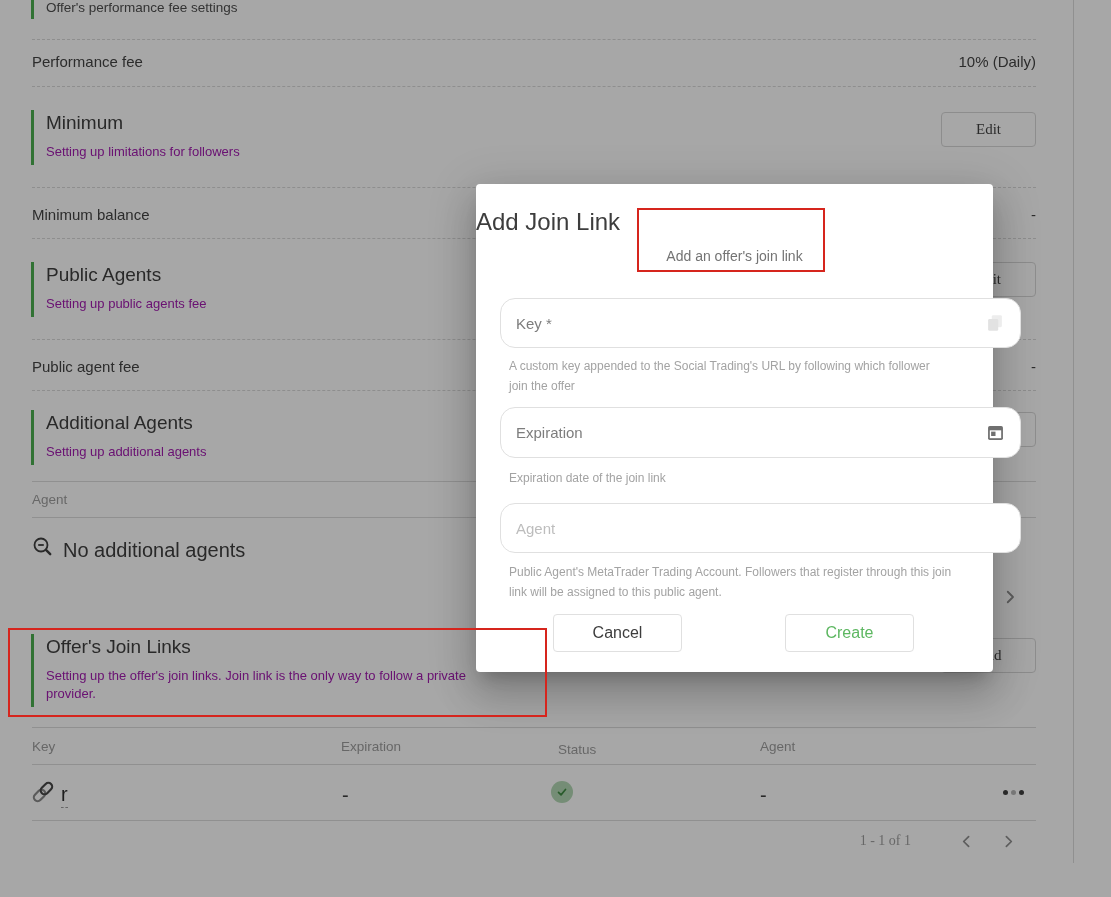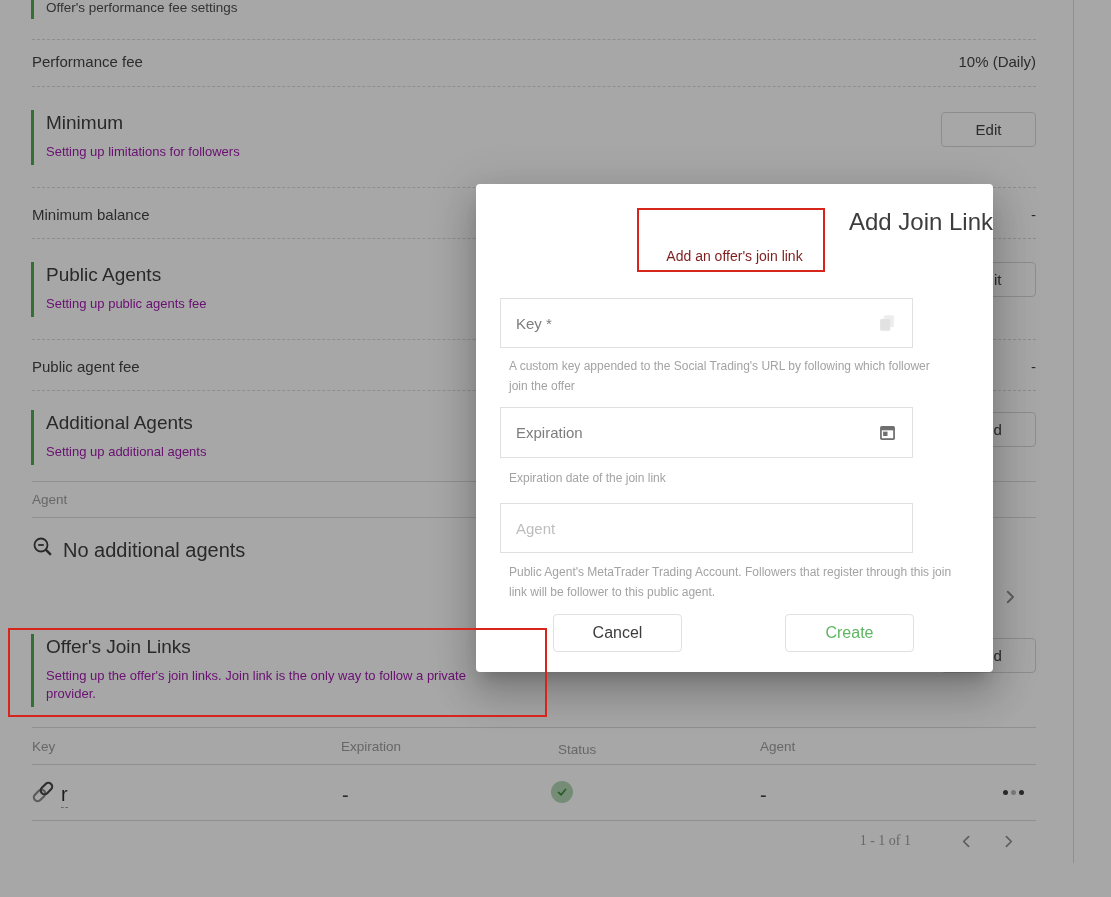--- a/index.html
+++ b/index.html
@@ -15,47 +15,47 @@
   .kvrow{position:absolute;left:32px;width:1004px;display:flex;justify-content:space-between;
          font-size:15px;color:#444;}
   .sec{position:absolute;border-left:3px solid #4caf50;padding:2px 0 4px 12px;}
   .sec .t{font-size:19px;color:#3f3f3f;}
   .sec .s{font-size:13px;color:#a21caf;margin-top:9px;line-height:18px;}
   .sec-partial{position:absolute;border-left:3px solid #4caf50;padding:0 0 4px 12px;}
   .sec-partial .s{font-size:13.5px;color:#4f4f4f;}
 
   .btn{position:absolute;width:95px;height:35px;background:#fff;border:1px solid #d8d8d8;
        border-radius:4px;font-size:15px;color:#424242;display:flex;align-items:center;
-       justify-content:center;font-family:Liberation Sans, sans-serif;cursor:pointer;}
+       justify-content:center;font-family:Liberation Serif, serif;cursor:pointer;}
 
   .th{position:absolute;font-size:13.5px;color:#9e9e9e;}
   .cell{position:absolute;font-size:20px;color:#3f3f3f;}
   .keylink{color:#2f2f2f;border-bottom:1px dashed #9e9e9e;padding-bottom:2px;cursor:pointer;}
 
   .check-badge{position:absolute;width:22px;height:22px;border-radius:50%;background:#b3d8b4;
                display:flex;align-items:center;justify-content:center;}
   .dots{position:absolute;display:flex;gap:3px;align-items:center;cursor:pointer;}
   .dots i{width:5px;height:5px;border-radius:50%;display:block;}
   .pag-range{position:absolute;font-size:14px;color:#9e9e9e;}
   .chev{position:absolute;width:24px;height:24px;display:flex;align-items:center;
         justify-content:center;cursor:pointer;}
 
   
   .overlay{position:absolute;inset:0;background:rgba(0,0,0,0.345);z-index:10;}
 
   
   .modal{position:absolute;left:476px;top:184px;width:517px;height:488px;background:#fff;
          border-radius:4px;z-index:20;
          box-shadow:0 11px 15px -7px rgba(0,0,0,.2),0 24px 38px 3px rgba(0,0,0,.14),0 9px 46px 8px rgba(0,0,0,.12);}
-  .m-title{position:absolute;top:24px;left:0;width:100%;text-align:right;
+  .m-title{position:absolute;top:24px;left:0;width:100%;text-align:left;
            font-size:24px;color:#3d3d3d;}
   .m-sub{position:absolute;top:64px;left:0;width:100%;text-align:center;
-         font-size:14px;color:#7f1d1d;}
-  .field{position:absolute;left:24px;width:413px;height:50px;border:1px solid #e0e0e0;
-         border-radius:0;background:#fff;box-sizing:border-box;}
+         font-size:14px;color:#737373;}
+  .field{position:absolute;left:24px;width:521px;height:50px;border:1px solid #e0e0e0;
+         border-radius:15px;background:#fff;box-sizing:border-box;}
   .field input{position:absolute;inset:0;border:0;outline:0;background:transparent;
                padding:0 44px 0 15px;font-size:15px;color:#424242;font-family:inherit;}
   .field input.lab::placeholder{color:#7d7d7d;opacity:1;}
   .field input.ph::placeholder{color:#bdbdbd;opacity:1;}
   .f-icon{position:absolute;right:13px;top:50%;transform:translateY(-50%);cursor:pointer;
           width:24px;height:24px;display:flex;align-items:center;justify-content:center;}
   .helper{position:absolute;left:33px;font-size:12px;color:#a3a3a3;line-height:20px;}
   .m-btn{position:absolute;width:129px;height:38px;background:#fff;border:1px solid #e0e0e0;
          border-radius:4px;font-size:16px;font-family:inherit;cursor:pointer;
          display:flex;align-items:center;justify-content:center;}
@@ -216,21 +216,21 @@
           <rect x="5.5" y="9.5" width="13" height="9" fill="#ffffff"></rect>
           <rect x="7" y="11" width="5" height="5" fill="#6f6f6f"></rect>
         </svg>
       </span>
     </div>
     <div class="helper" style="top:284px;">Expiration date of the join link</div>
 
     <div class="field" style="top:319px;">
       <input class="ph" type="text" placeholder="Agent" style="">
     </div>
-    <div class="helper" style="top:378px;width:460px;">Public Agent's MetaTrader Trading Account. Followers that register through this join link will be follower to this public agent.</div>
+    <div class="helper" style="top:378px;width:460px;">Public Agent's MetaTrader Trading Account. Followers that register through this join link will be assigned to this public agent.</div>
 
     <button class="m-btn m-create">Create</button>
     <button class="m-btn m-cancel">Cancel</button>
   </div>
 
   <div class="ann" style="left:637px;top:208px;width:184px;height:60px;"></div>
   <div class="ann" style="left:8px;top:628px;width:535px;height:85px;"></div>
 
 </div>
 

